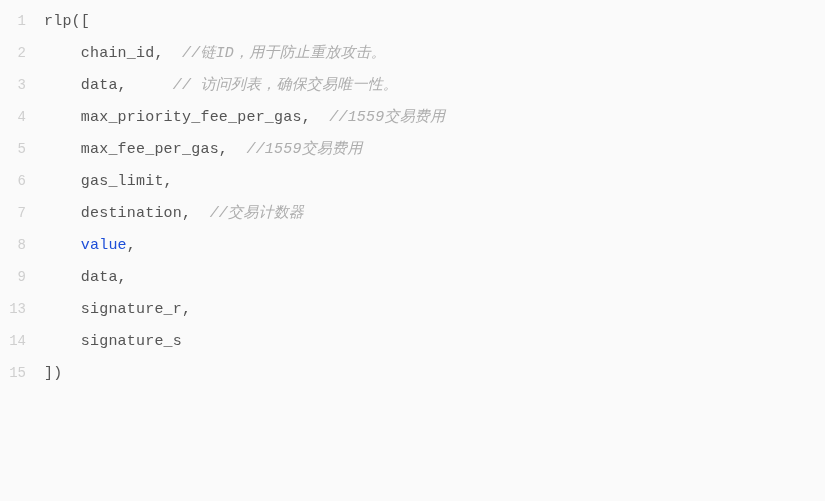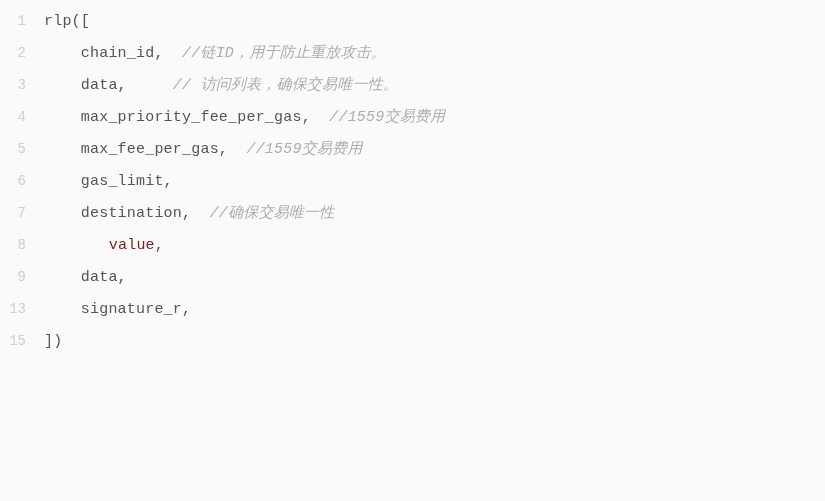--- a/index.html
+++ b/index.html
@@ -28,21 +28,21 @@
     color: #cfcfcf;
     user-select: none;
     flex-shrink: 0;
     font-size: 14px;
   }
   .content {
     white-space: pre;
     letter-spacing: 0.2px;
   }
   .tok-plain { color: #555; }
-  .tok-value { color: #7f1d1d; margin-left: 28px; }
+  .tok-value { color: #1d4ed8; }
   .tok-comment {
     color: #adadad;
     font-style: italic;
   }
 </style>
 </head>
 <body>
 
 <div class="code-container" id="code-block">
     <div class="line">
@@ -64,31 +64,35 @@
     <div class="line">
       <span class="gutter">5</span>
       <span class="content"><span class="tok-plain">    max_fee_per_gas,  </span><span class="tok-comment">//1559交易费用</span></span>
     </div>
     <div class="line">
       <span class="gutter">6</span>
       <span class="content"><span class="tok-plain">    gas_limit,</span></span>
     </div>
     <div class="line">
       <span class="gutter">7</span>
-      <span class="content"><span class="tok-plain">    destination,  </span><span class="tok-comment">//确保交易唯一性</span></span>
+      <span class="content"><span class="tok-plain">    destination,  </span><span class="tok-comment">//交易计数器</span></span>
     </div>
     <div class="line">
       <span class="gutter">8</span>
       <span class="content"><span class="tok-plain">    </span><span class="tok-value">value</span><span class="tok-plain">,</span></span>
     </div>
     <div class="line">
       <span class="gutter">9</span>
       <span class="content"><span class="tok-plain">    data,</span></span>
     </div>
     <div class="line">
       <span class="gutter">13</span>
       <span class="content"><span class="tok-plain">    signature_r,</span></span>
     </div>
     <div class="line">
+      <span class="gutter">14</span>
+      <span class="content"><span class="tok-plain">    signature_s</span></span>
+    </div>
+    <div class="line">
       <span class="gutter">15</span>
       <span class="content"><span class="tok-plain">])</span></span>
     </div>
   </div>
 
 </body></html>

